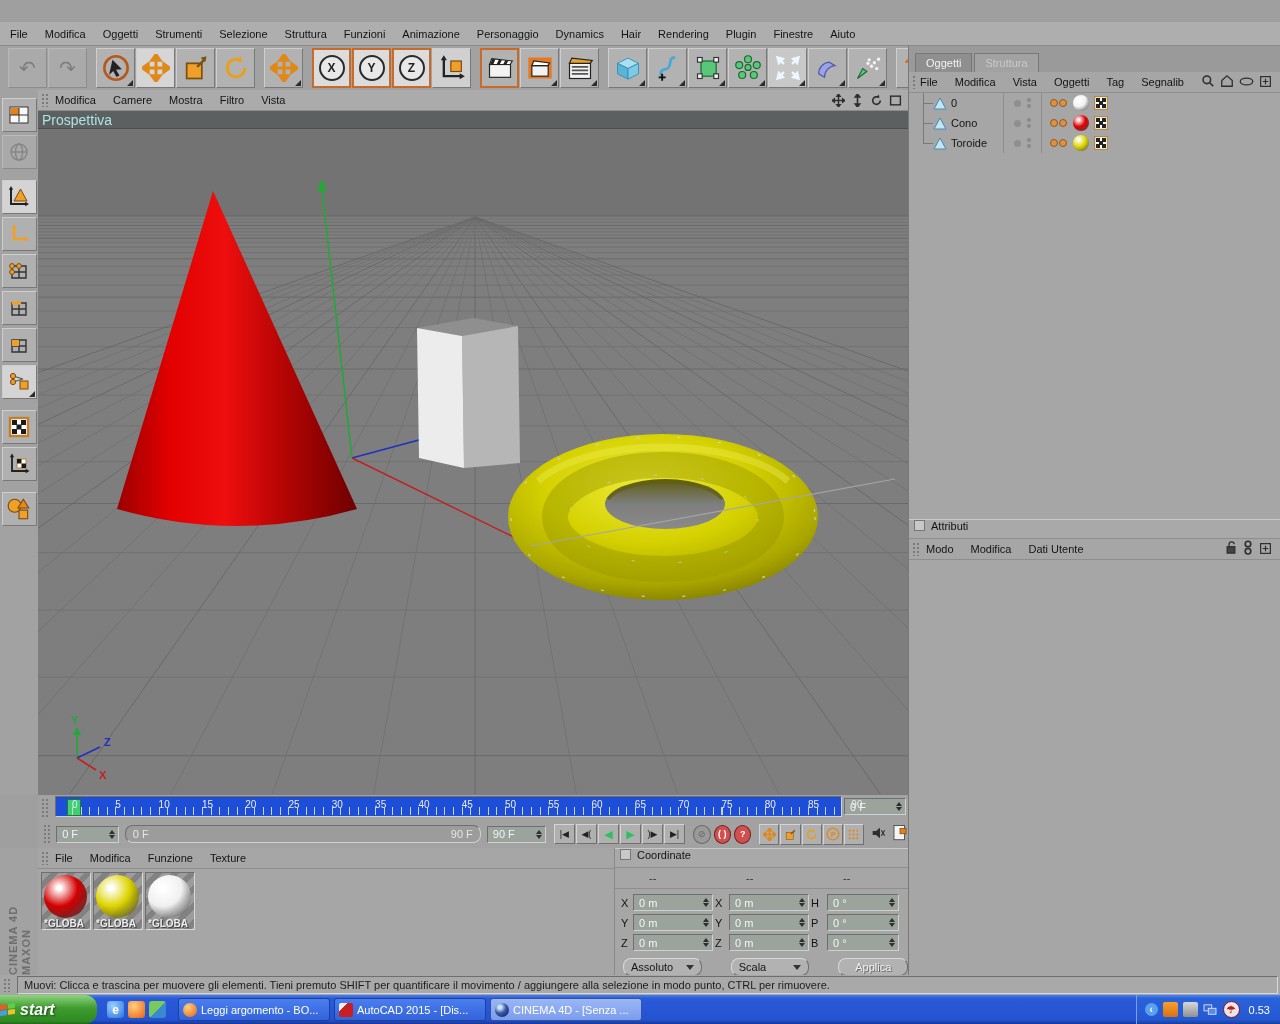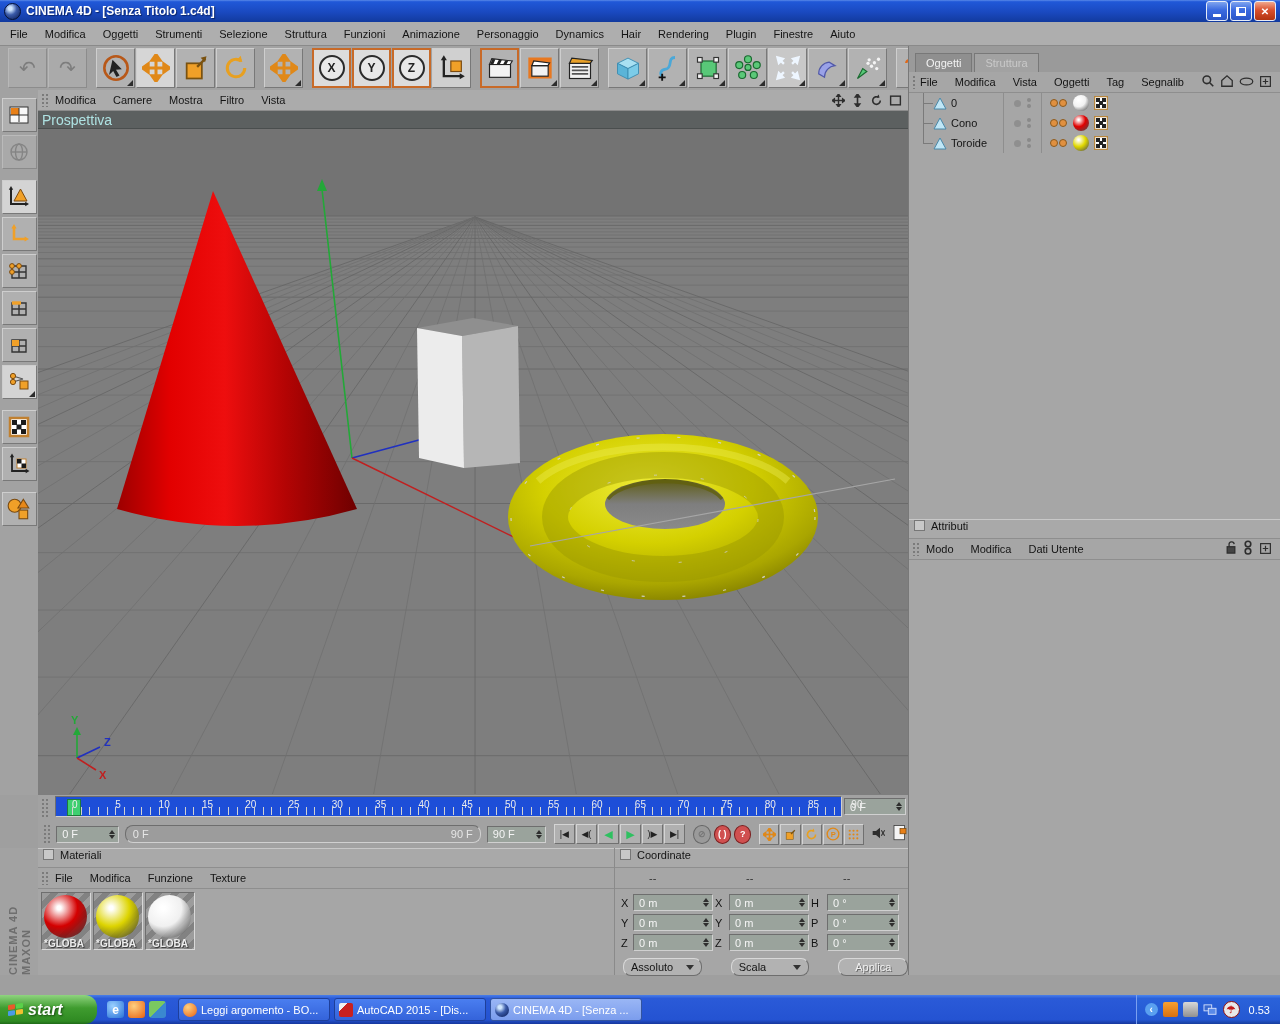--- a/index.html
+++ b/index.html
@@ -126,54 +126,41 @@
   
   .statusbar{left:0;top:975px;width:1280px;height:20px;background:#a6a6a6;display:flex;align-items:center}
   .status-field{flex:1;height:16px;margin-right:2px;background:#a9a9a9;border:1px solid;border-color:#6e6e6e #d8d8d8 #d8d8d8 #6e6e6e;
                 display:flex;align-items:center;padding-left:6px;color:#1c1c1c}
   
   .brand{left:0;top:848px;width:38px;height:127px;background:#a2a2a2;display:flex;justify-content:center;gap:1px}
   .brand span{writing-mode:vertical-rl;transform:rotate(180deg);font-weight:bold;color:#6e6e6e;font-size:11px;letter-spacing:1px}
   
   .taskbar{left:0;top:995px;width:1280px;height:29px;display:flex;align-items:center;
      background:linear-gradient(180deg,#4a7ee8 0%,#2a5ad8 12%,#2453d2 85%,#16379c 100%)}
-  .startbtn{height:29px;width:97px;display:flex;align-items:center;gap:5px;padding-left:8px;box-sizing:border-box;
+  .startbtn{height:29px;width:97px;display:flex;align-items:center;gap:5px;box-sizing:border-box;
      border-radius:0 12px 12px 0;background:linear-gradient(180deg,#8fd47f 0%,#3f9c2f 45%,#2f8a22 90%,#1f6a18 100%);
      color:#fff;font-size:16px;font-weight:bold;font-style:italic;text-shadow:1px 1px 2px #1a4a12}
   .winflag{display:grid;grid-template-columns:7px 7px;grid-template-rows:5px 5px;gap:1px;transform:skewY(-8deg)}
   .winflag i{border-radius:1px}
   .qlicon{width:17px;height:17px;border-radius:3px;margin-right:4px;display:flex;align-items:center;justify-content:center;
           color:#fff;font-weight:bold;font-size:12px}
   .taskbtn{height:23px;width:152px;margin-right:4px;display:flex;align-items:center;gap:4px;padding:0 4px;box-sizing:border-box;
      border-radius:3px;background:linear-gradient(180deg,#4a7ef0,#3463da);border:1px solid #1e3f9a;color:#fff;overflow:hidden;white-space:nowrap}
   .taskbtn.on{background:linear-gradient(180deg,#9ab6f5,#7b9ded);border-color:#33549e;color:#fff}
   .tbicon{width:14px;height:14px;border-radius:50%;flex:0 0 auto}
   .tray{margin-left:auto;height:29px;display:flex;align-items:center;gap:5px;padding:0 10px 0 8px;
         border-left:1px solid #7ba0f0;background:linear-gradient(180deg,#4a85f0 0%,#2a62da 12%,#2458d2 85%,#163d9c 100%)}
   .tray .clock{color:#fff;font-size:11px;margin-left:4px}
   .tricon{width:15px;height:15px;display:flex;align-items:center;justify-content:center;color:#fff;font-size:10px;font-weight:bold}
 </style>
 </head>
 <body>
 
 <div id="root">
 
-  <div class="abs titlebar">
-    <span class="app-icon"></span>
-    <span class="title-text">CINEMA 4D - [Senza Titolo 1.c4d]</span>
-    <div class="win-btns">
-      <span class="wbtn">
-          <span class="glyph-min"></span>
-        </span>
-      <span class="wbtn">
-          <span class="glyph-rest"></span>
-        </span>
-      <span class="wbtn close">✕</span>
-    </div>
-  </div>
 
   <div class="abs menubar">
       <span class="menu-item">File</span>
       <span class="menu-item">Modifica</span>
       <span class="menu-item">Oggetti</span>
       <span class="menu-item">Strumenti</span>
       <span class="menu-item">Selezione</span>
       <span class="menu-item">Struttura</span>
       <span class="menu-item">Funzioni</span>
       <span class="menu-item">Animazione</span>
@@ -869,24 +856,20 @@
       <span>
         <svg width="16" height="18" viewBox="0 0 20 24">
             <rect x="2" y="2" width="14" height="19" fill="#f4f4f4" stroke="#333"></rect>
             <rect x="10" y="6" width="8" height="7" fill="#e88018" stroke="#7a4a10"></rect>
           </svg>
       </span>
     </div>
   </div>
 
   <div class="abs materials">
-    <div class="ptitle">
-      <span class="mini-win"></span>
-      <span>Materiali</span>
-    </div>
     <div class="pmenu">
       <span class="grip"></span>
       <div class="bar">
           <span class="menu-item">File</span>
           <span class="menu-item">Modifica</span>
           <span class="menu-item">Funzione</span>
           <span class="menu-item">Texture</span>
         </div>
     </div>
     <div class="swatches">
@@ -1007,20 +990,26 @@
           <span>Applica</span>
         </div>
     </div>
   </div>
 
   <div class="abs brand">
     <span>CINEMA 4D</span>
     <span>MAXON</span>
   </div>
 
+  <div class="abs statusbar">
+    <span class="grip"></span>
+    <div class="status-field">
+      <span>Muovi: Clicca e trascina per muovere gli elementi. Tieni premuto SHIFT per quantificare il movimento / aggiungere alla selezione in modo punto, CTRL per rimuovere.</span>
+    </div>
+  </div>
 
   <div class="abs taskbar">
     <div class="startbtn">
       <span class="winflag">
         <i style="background:#e85a2a"></i>
           <i style="background:#5ad04a"></i>
           <i style="background:#4a9ae8"></i>
           <i style="background:#f0c030"></i>
       </span>
       <span>start</span>

